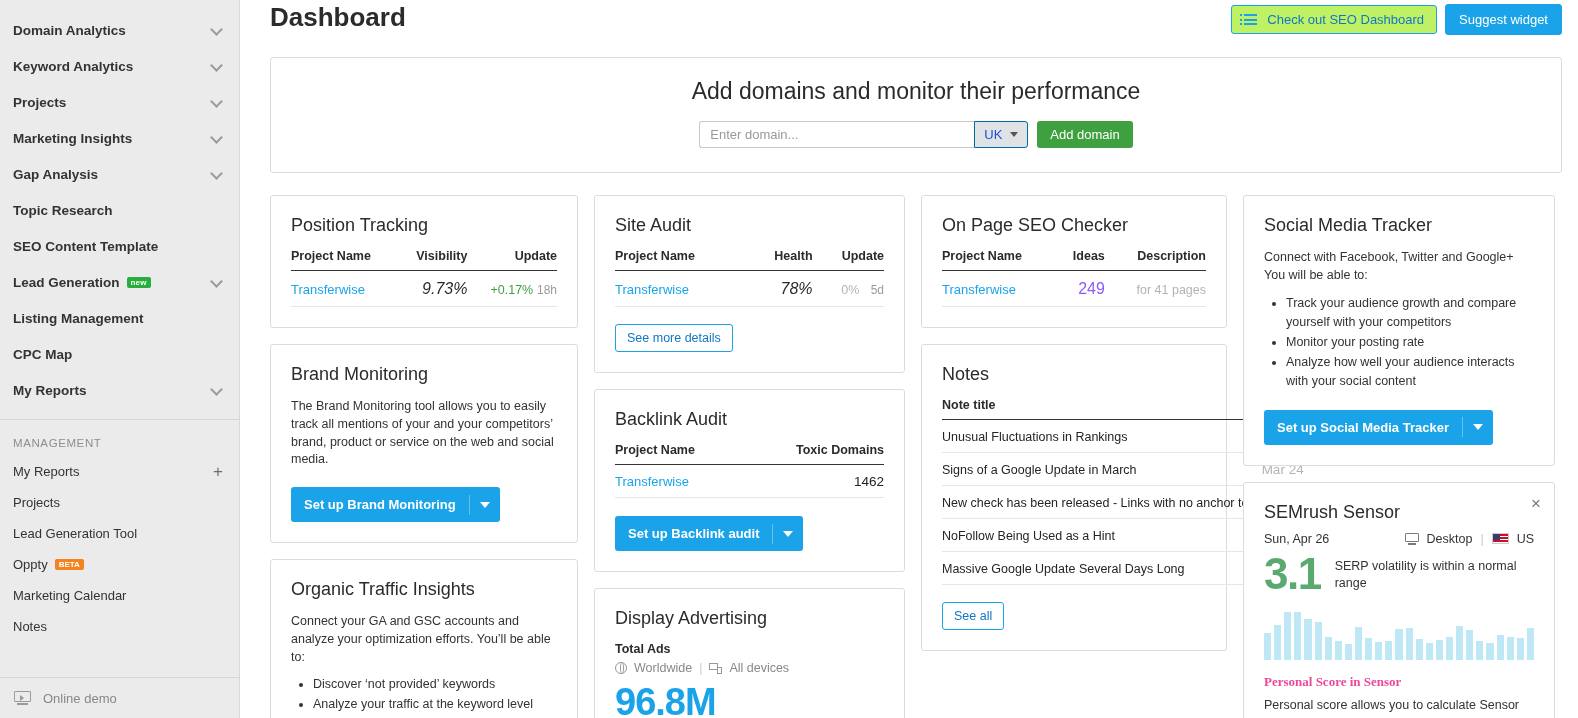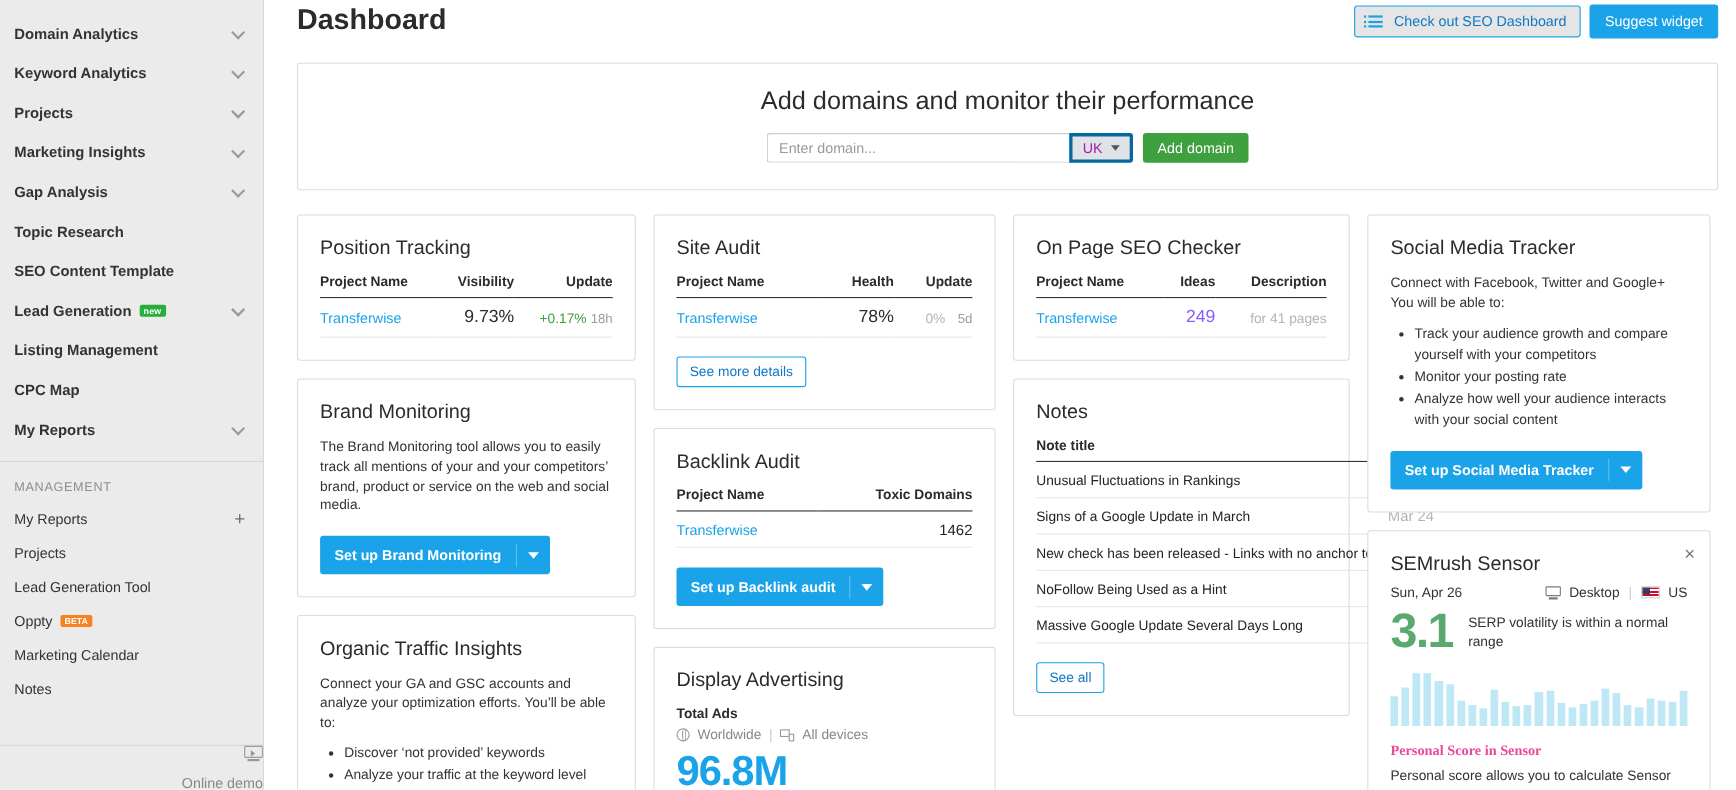--- a/index.html
+++ b/index.html
@@ -54,42 +54,41 @@
   .nav-sub {
     display: flex; align-items: center; justify-content: space-between;
     height: 31px; padding: 0 16px 0 13px;
     font-size: 13px; color: #333; cursor: pointer;
   }
   .nav-sub .lbl { display: flex; align-items: center; gap: 7px; }
   .plus-icon { color: #6d6d6d; font-size: 17px; line-height: 1; }
   .sidebar-footer {
     position: absolute; left: 0; bottom: 0; width: 239px; height: 41px;
     border-top: 1px solid #d6d6d6;
-    display: flex; align-items: flex-end; gap: 12px; padding-left: 14px;
+    display: flex; align-items: center; gap: 12px; padding-left: 14px;
     font-size: 13px; color: #888;
     background: #ebebeb;
-    flex-direction: column;
   }
   .demo-icon { width: 17px; height: 14px; position: relative; flex: none; }
   .demo-icon .scr { position: absolute; inset: 0 0 3px 0; border: 1.6px solid #9a9a9a; border-radius: 1px;}
   .demo-icon .base { position: absolute; bottom: 0; left: 3px; width: 11px; height: 1.6px; background: #9a9a9a;}
   .demo-icon .tri { position:absolute; left:6px; top:4px; width:0;height:0;
     border-left:4px solid #9a9a9a; border-top:3px solid transparent; border-bottom:3px solid transparent;}
 
   
   .main { flex: 1; height: 718px; overflow: hidden; position: relative; background: #fff; }
   .topbar {
     display: flex; align-items: flex-start; justify-content: space-between;
     padding: 0px 16px 0 30px; height: 46px;
   }
   .page-title { font-size: 26px; font-weight: bold; color: #2b2b2b; line-height: 34px; }
   .top-actions { display: flex; align-items: center; gap: 8px; padding-top: 4px; }
   .btn-outline-blue {
     display: flex; align-items: center; gap: 10px;
-    border: 1px solid #1aa3e8; background: #e5e5e5; color: #1277c4;
+    border: 1px solid #1aa3e8; background: #bef264; color: #1277c4;
     font-size: 13px; padding: 6px 12px; border-radius: 3px; cursor: pointer;
     white-space: nowrap;
   }
   .list-icon { display: inline-flex; flex-direction: column; gap: 2.5px; }
   .list-icon i { display: block; width: 13px; height: 2px; background: #1aa3e8; position: relative; }
   .list-icon i::before { content:""; position:absolute; left:-4px; top:0; width:2px; height:2px; background:#1aa3e8;}
   .btn-blue-solid {
     background: #1aa3e8; color: #fff; border: 1px solid #1aa3e8;
     font-size: 13px; padding: 7px 13px; border-radius: 3px; cursor: pointer;
     white-space: nowrap; font-weight: normal;
@@ -103,22 +102,22 @@
   }
   .banner h2 { font-size: 23px; font-weight: normal; color: #2b2b2b; margin-bottom: 16px; }
   .banner-row { display: flex; justify-content: center; align-items: stretch; }
   .dom-input {
     width: 275px; height: 27px; border: 1px solid #c9c9c9; border-right: none;
     border-radius: 3px 0 0 3px; padding: 0 10px; font-size: 13px; color: #555;
     font-family: "Liberation Sans", sans-serif; outline: none; background: #fff;
   }
   .dom-input::placeholder { color: #999; }
   .cc-select {
-    height: 27px; border: 3px solid #0369a1; background: #dfe3e6;
-    border-radius: 0 3px 3px 0; font-size: 13px; color: #a21caf;
+    height: 27px; border: 1px solid #0369a1; background: #dfe3e6;
+    border-radius: 0 3px 3px 0; font-size: 13px; color: #1d4ed8;
     display: flex; align-items: center; gap: 8px; padding: 0 9px; cursor: pointer;
   }
   .cc-select .arrow { width: 0;height:0;border-left:4px solid transparent;border-right:4px solid transparent;border-top:5px solid #555; }
   .btn-green {
     background: #3fa03f; color: #fff; border: none; border-radius: 3px;
     font-size: 13px; padding: 0 13px; height: 27px; margin-left: 9px; cursor: pointer;
     font-family: "Liberation Sans", sans-serif;
   }
 
   
@@ -142,21 +141,21 @@
     text-align: right; padding: 0 0 7px; border-bottom: 1px solid #333;
     white-space: nowrap;
   }
   table.w th.l { text-align: left; }
   table.w td {
     font-size: 13.5px; padding: 9px 0 8px; border-bottom: 1px solid #e6e6e6;
     text-align: right; white-space: nowrap;
   }
   table.w td.l { text-align: left; }
   .lnk { color: #1aa3e8; text-decoration: none; font-size: 13px; cursor: pointer; }
-  .big-num { font-size: 16px; color: #2b2b2b; }
+  .big-num { font-size: 16px; color: #2b2b2b; font-style: italic; }
   .delta-pos { color: #3fa03f; font-size: 12.5px; }
   .muted { color: #b4b4b4; font-size: 12.5px; }
   .muted-d { color: #9b9b9b; font-size: 12px; }
   .blue-num { color: #8b5cf6; font-size: 16px; }
 
   .btn-ghost {
     border: 1px solid #1aa3e8; color: #1277c4; background: #fff;
     border-radius: 3px; font-size: 12.5px; padding: 6px 11px;
     cursor: pointer; display: inline-block; margin-top: 17px;
     font-family: "Liberation Sans", sans-serif;

